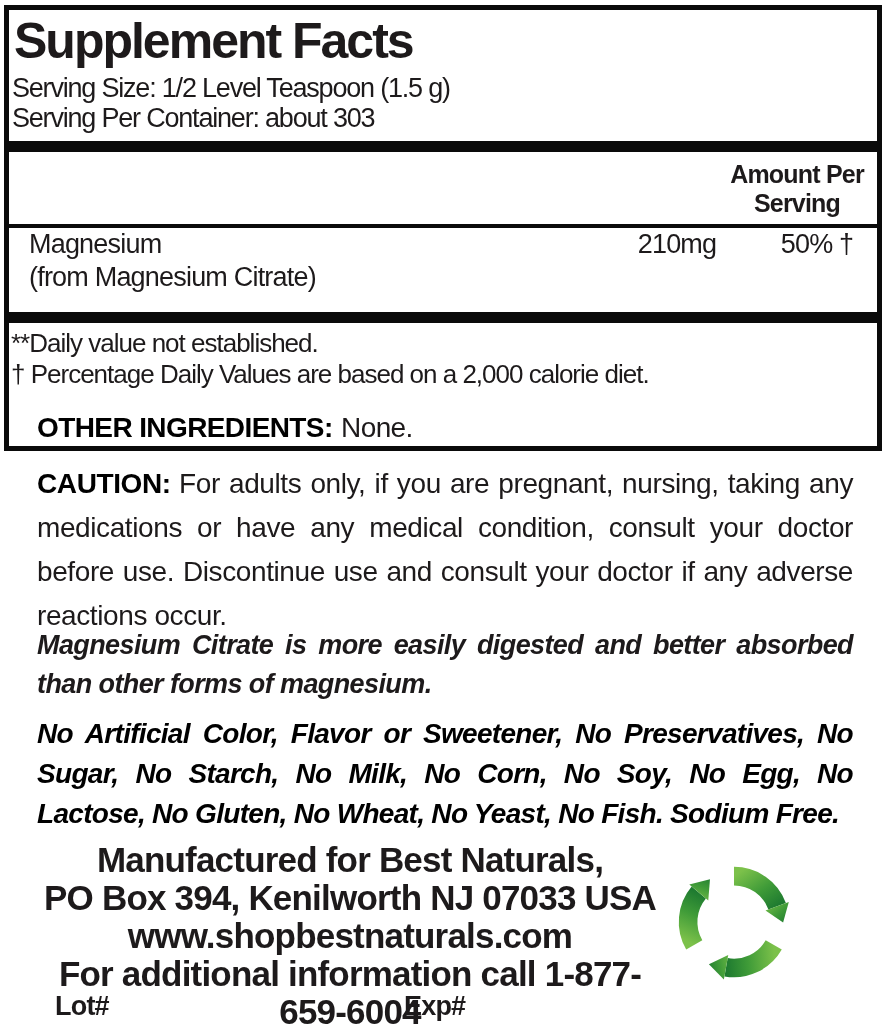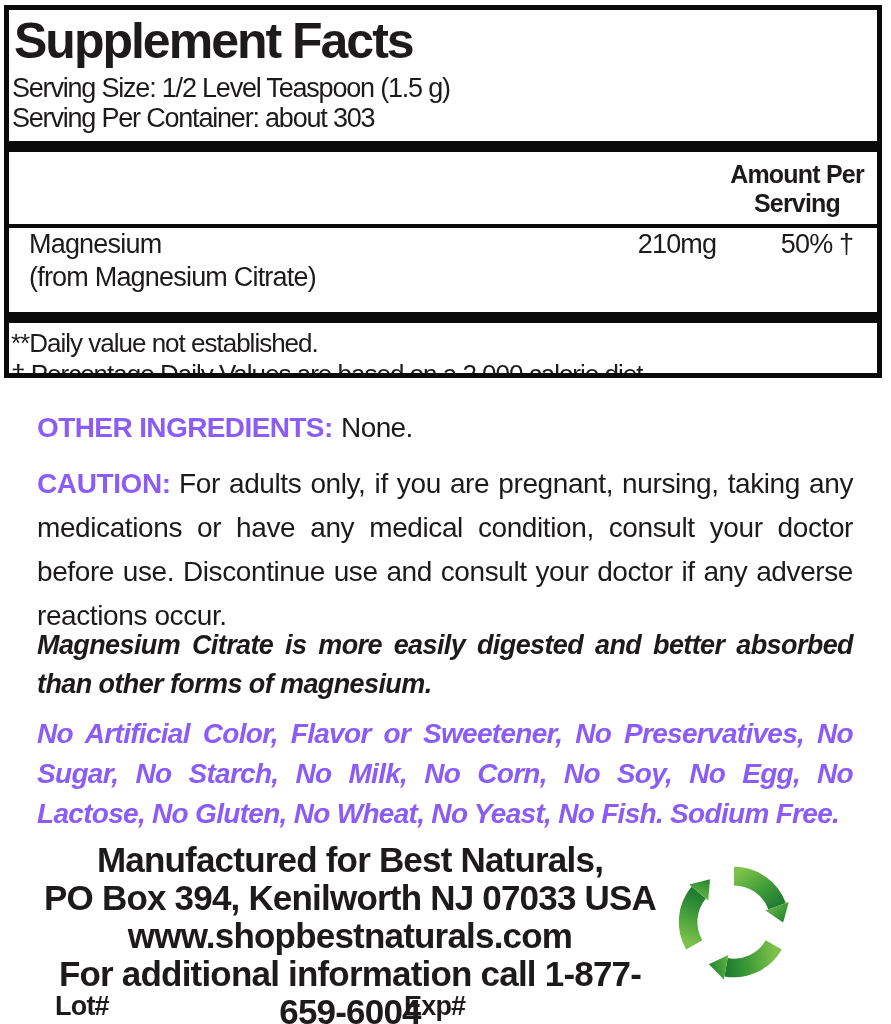--- a/index.html
+++ b/index.html
@@ -1,40 +1,40 @@
 <!DOCTYPE html>
 <html><head>
 <meta charset="utf-8">
 <style>
   * { margin:0; padding:0; box-sizing:border-box; }
   html,body { background:#ffffff; }
   body { width:891px; height:1024px; font-family:"Liberation Sans", sans-serif; color:#1d1a1b; }
   .root { position:relative; width:891px; height:1024px; overflow:hidden; background:#fff; }
 
   
-  .facts-panel { position:absolute; left:4px; top:5px; width:878px; height:373px;
+  .facts-panel { position:absolute; left:4px; top:5px; width:878px; height:446px;
                  border:5px solid #0a0a0a; background:#fff; overflow:hidden; }
   .panel-title { font-size:50px; font-weight:700; letter-spacing:-2px; line-height:58px;
                  padding:2px 8px 0 5px; white-space:nowrap; }
   .serving-row { display:flex; justify-content:space-between; font-size:27px; letter-spacing:-1.2px;
                  padding:3px 6px 8px 3px; line-height:30px;flex-direction:column; }
   .bar-thick { height:11px; background:#0a0a0a; }
   .bar-thin  { height:4px;  background:#0a0a0a; }
   .cols { display:flex; align-items:flex-start; }
   .col-name { flex:1 1 auto; }
   .col-amount { flex:0 0 160px; text-align:center; }
   .col-dv { flex:0 0 120px; text-align:center; }
   .header-row { padding:8px 0 6px; font-weight:700; font-size:25px; line-height:29px; letter-spacing:-0.8px;gap:11px; }
   .nutrient-row { padding:0 0 18px; font-size:27px; line-height:33px; letter-spacing:-0.8px; }
   .nutrient-row .col-name { padding-left:20px; }
   .footnotes { font-size:26px; line-height:31px; letter-spacing:-1px; padding:5px 16px 6px 2px; }
 
   
   .sect { position:absolute; left:37px; right:38px; }
-  .red { color:#8b5cf6; }
+  .red { color:#000000; }
   .lbl { font-weight:700; margin-right:0.30em; }
   .other-ing { top:412px; font-size:28px; letter-spacing:-0.6px; }
   .caution  { top:462px; font-size:28px; line-height:44px; text-align:justify; letter-spacing:-0.4px; }
   .citrate  { top:626px; font-size:27px; line-height:39px; font-weight:700; font-style:italic; letter-spacing:-0.6px; text-align:justify; }
   .citrate:after, .claims:after { content:""; display:inline-block; width:0; }
   .claims   { top:714px; font-size:28px; line-height:40px; font-weight:700; font-style:italic; letter-spacing:-0.7px; text-align:justify; }
 
   
   .footer-center { position:absolute; left:30px; top:841px; width:640px; text-align:center;
                    font-size:35px; font-weight:700; line-height:38px; letter-spacing:-0.8px; }

